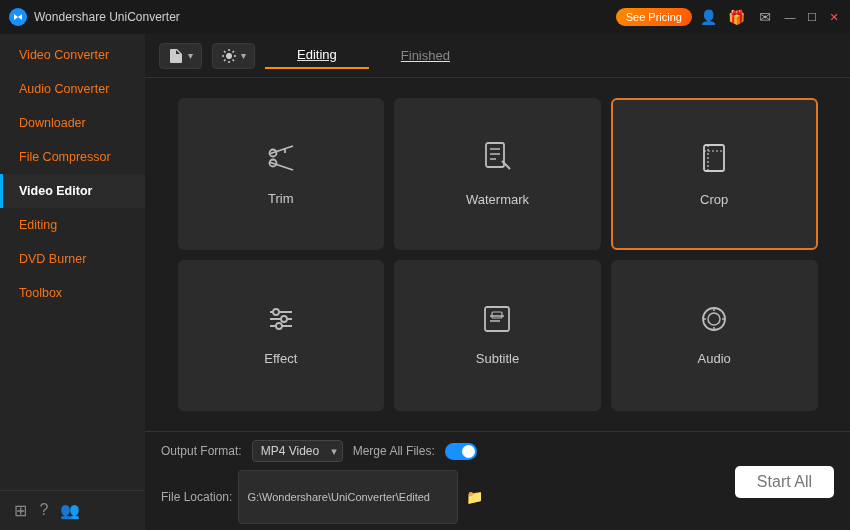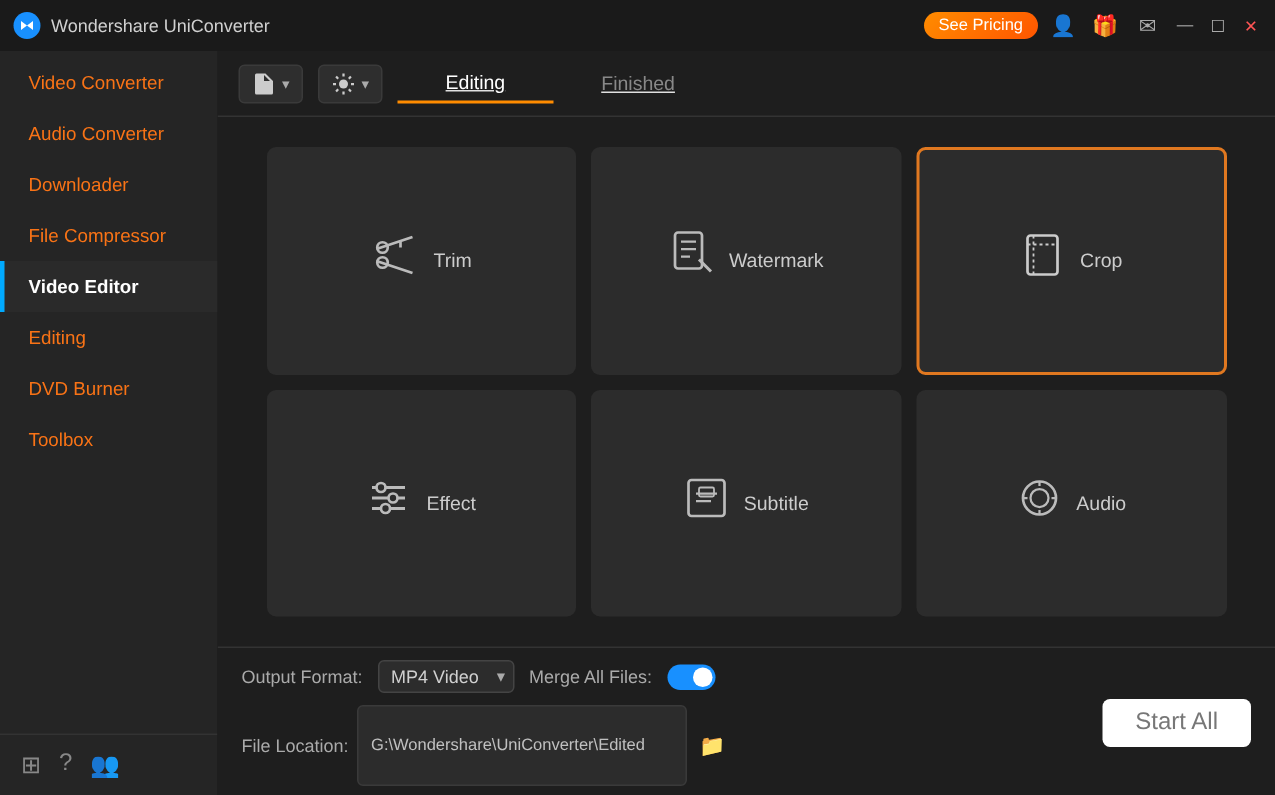--- a/index.html
+++ b/index.html
@@ -176,20 +176,21 @@
       gap: 10px;
       padding: 20px 20px 20px 20px;
       max-width: 680px;
       margin: 0 auto;
       width: 100%;
     }
     .editor-card {
       background: #2c2c2c;
       border-radius: 6px;
       display: flex;
+      flex-direction: column;
       align-items: center;
       justify-content: center;
       cursor: pointer;
       gap: 10px;
       padding: 20px;
       transition: background 0.1s;
     }
     .editor-card.selected {
       border: 2px solid #e07820;
       background: #2c2c2c;

